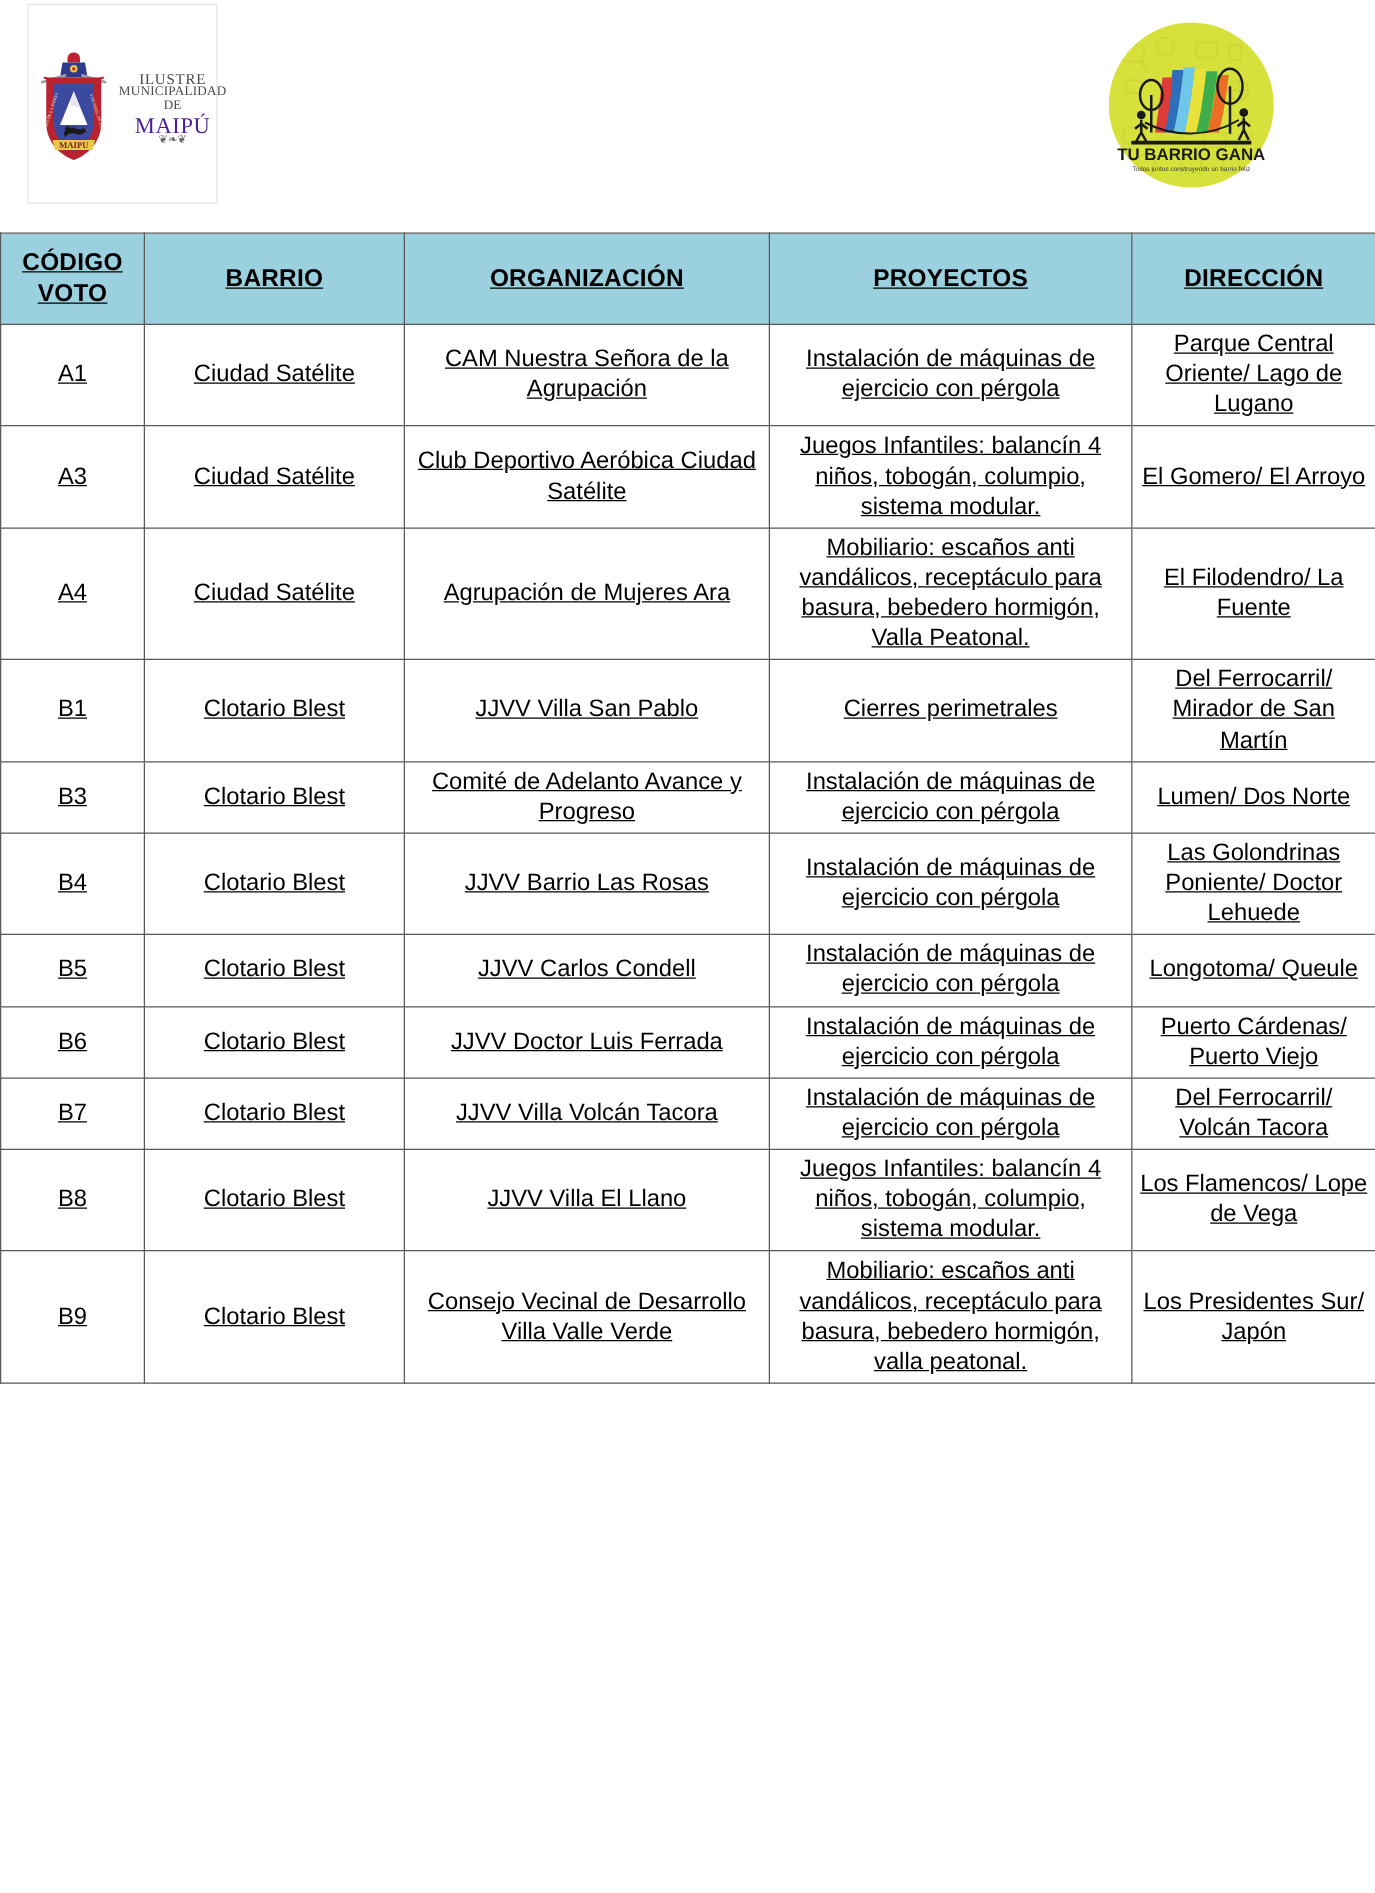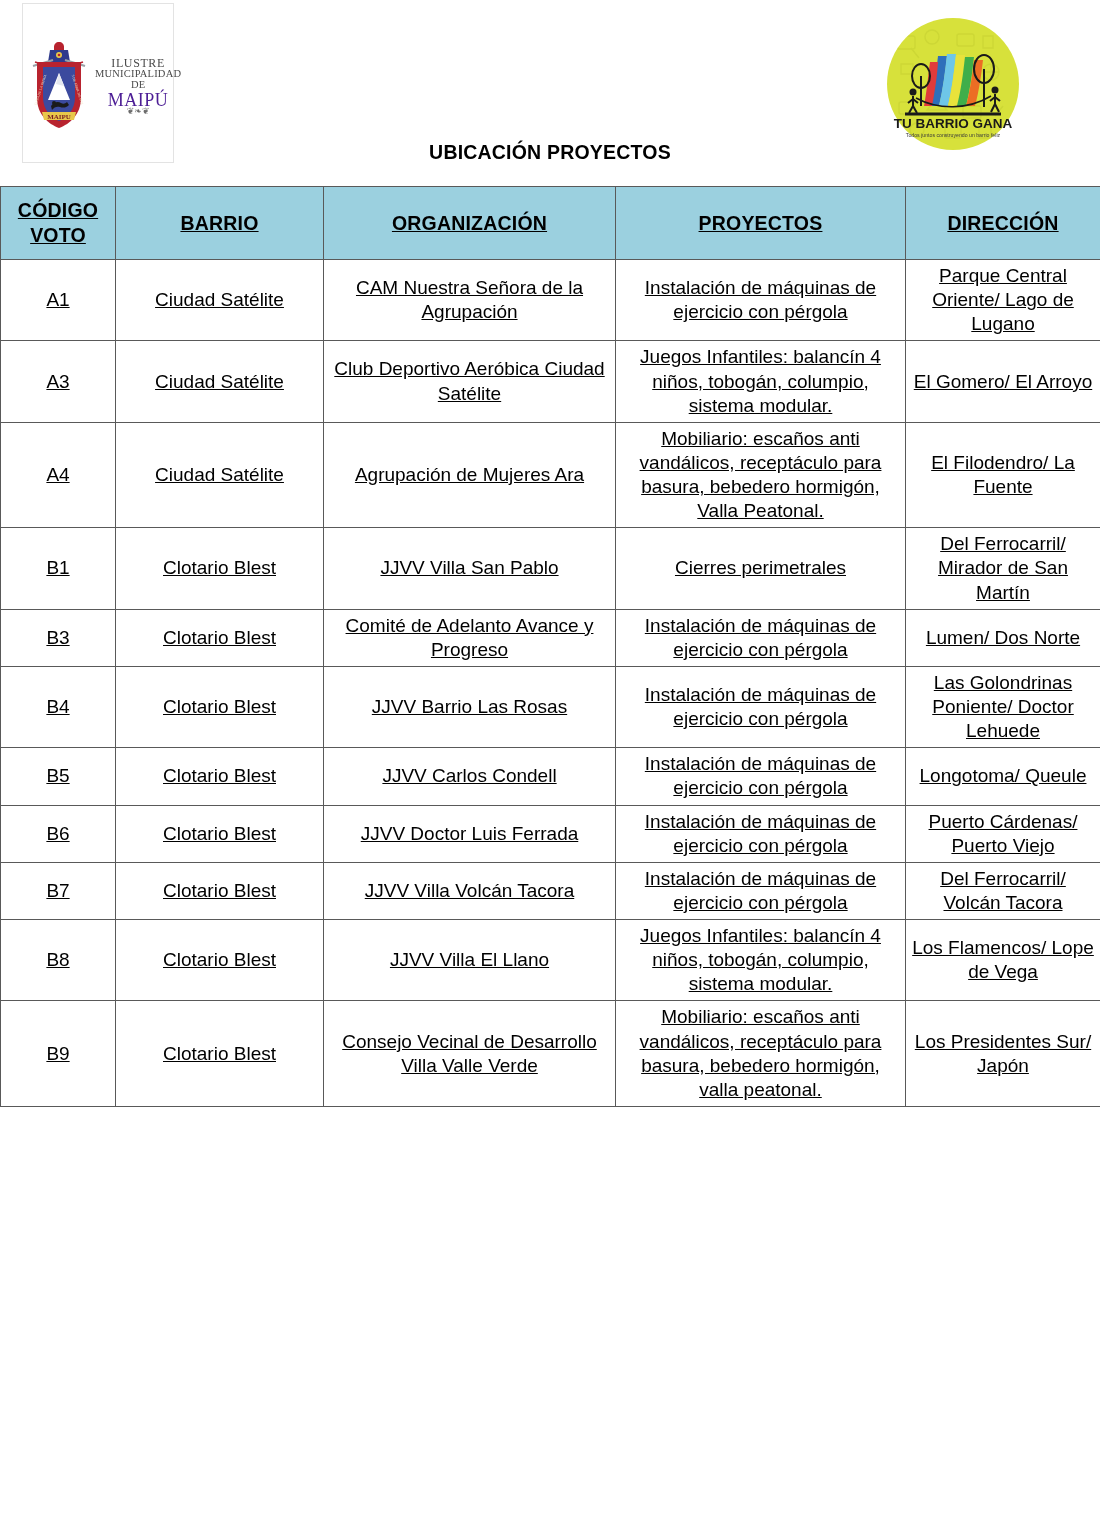--- a/index.html
+++ b/index.html
@@ -196,21 +196,20 @@
       <circle cx="112" cy="76" r="3.5" fill="#1a1a1a"></circle>
       <path d="M112 80 l0 10 M112 83 l-5 4 M112 83 l5 4 M112 90 l-4 8 M112 90 l4 8" stroke="#1a1a1a" stroke-width="2" fill="none"></path>
       <path d="M33 84 C55 96 85 96 108 82" stroke="#1a1a1a" stroke-width="1.6" fill="none"></path>
 
       <path d="M22 100 L118 100" stroke="#1a1a1a" stroke-width="3" fill="none"></path>
       <text x="70" y="114" text-anchor="middle" font-family="Liberation Sans, sans-serif" font-size="13.5" font-weight="bold" fill="#1a1a1a">TU BARRIO GANA</text>
       <text x="70" y="123" text-anchor="middle" font-family="Liberation Sans, sans-serif" font-size="5.2" fill="#3a3a3a">Todos juntos construyendo un barrio feliz</text>
     </svg>
   </div>
 
-  <div class="doc-title">UBICACIÓN PROYECTOS</div>
 </div>
 
 <table class="projects">
   <colgroup>
     <col class="c-codigo">
       <col class="c-barrio">
       <col class="c-org">
       <col class="c-proy">
       <col class="c-dir">
   </colgroup>

